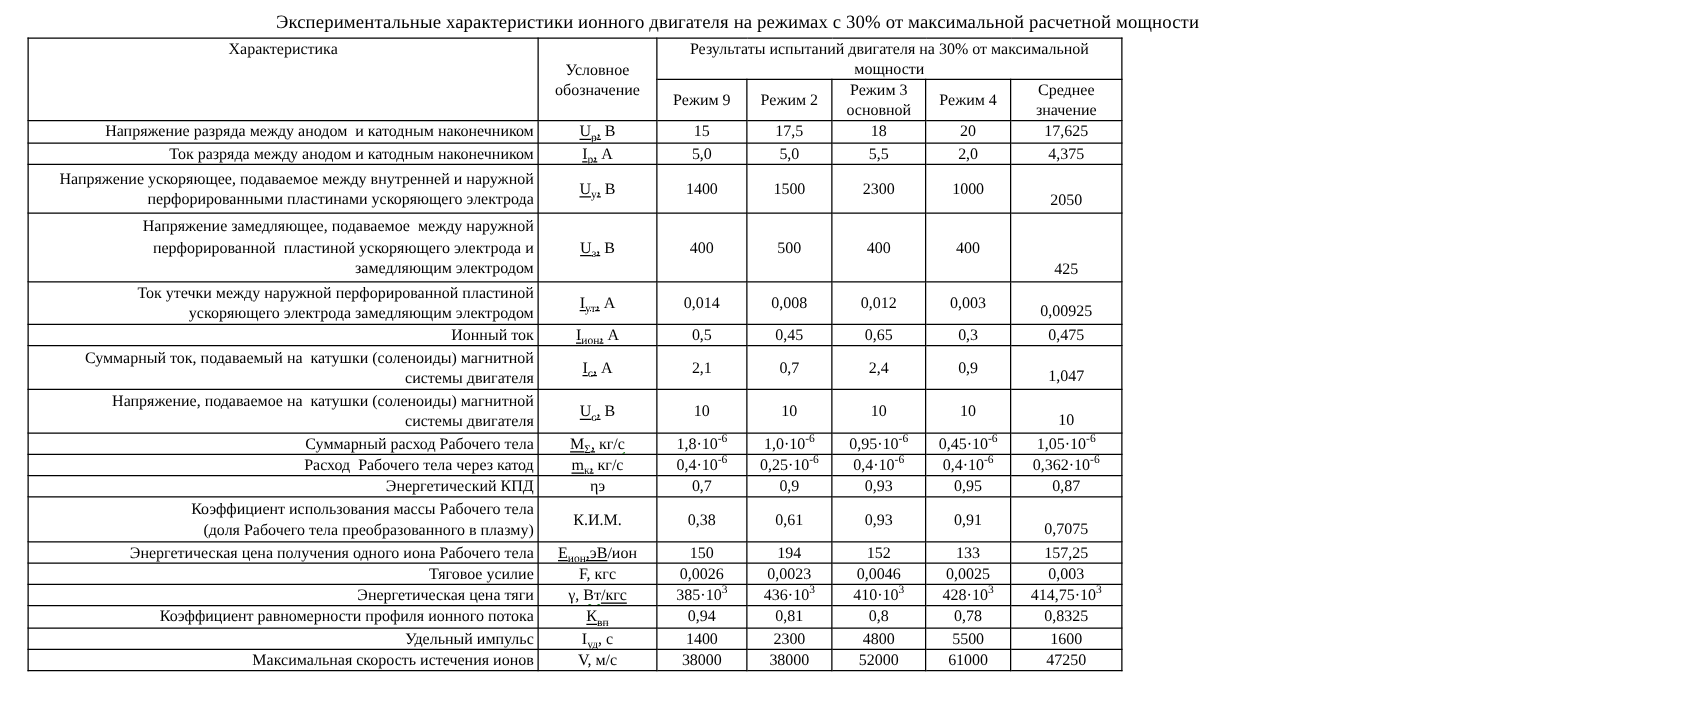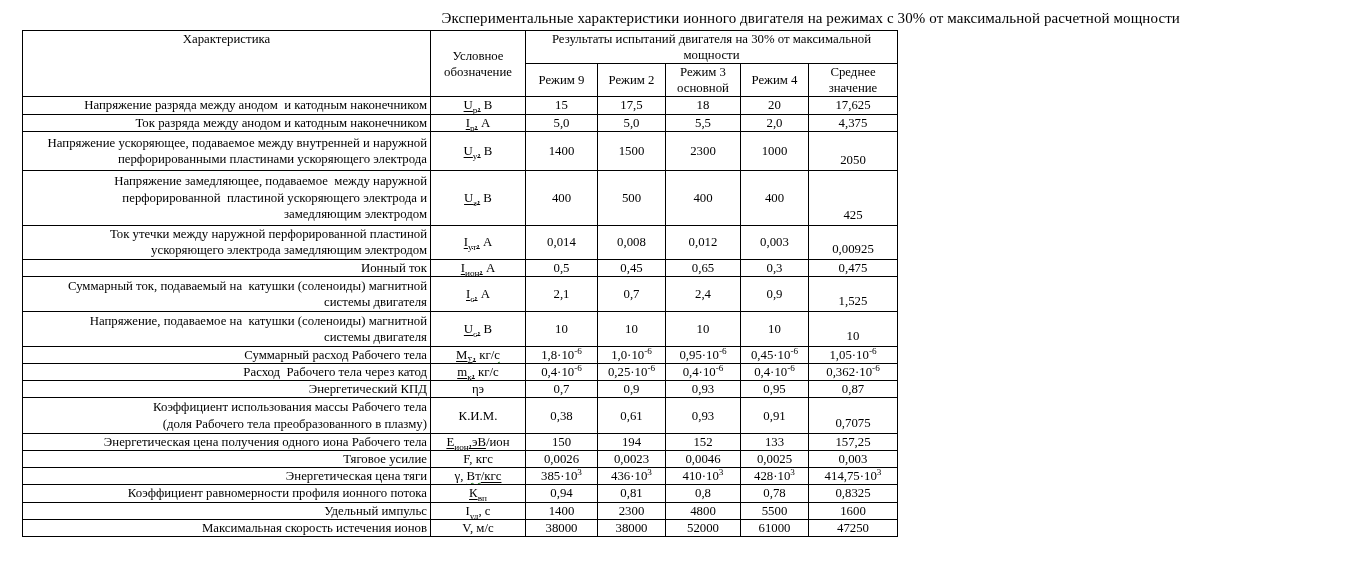--- a/index.html
+++ b/index.html
@@ -1,18 +1,18 @@
 <!DOCTYPE html>
 <html><head>
 <meta charset="utf-8">
 <style>
   html,body{margin:0;padding:0;background:#fff;color:#000;
     font-family:"Liberation Serif","DejaVu Serif",serif;}
   body{position:relative;width:1360px;height:562px;overflow:hidden;}
-  .title{position:absolute;top:10px;left:0;width:1180px;text-align:right;
+  .title{position:absolute;top:10px;left:0;width:1180px;text-align:center;
     font-size:15px;letter-spacing:.1px;}
   table{position:absolute;top:30px;left:22px;width:875px;border-collapse:collapse;
     table-layout:fixed;}
   th,td{border:1px solid #000;font-size:12.8px;line-height:1.26;padding:0 3px;
     vertical-align:middle;font-weight:normal;text-align:center;overflow:hidden;}
   th.char-h{vertical-align:top;}
   td.char-cell{text-align:right;white-space:pre-wrap;}
   .bold{font-weight:normal;}
   sub,sup{font-size:.72em;line-height:0;}
   .sq-red{text-decoration-line:underline;text-decoration-style:wavy;
@@ -110,21 +110,21 @@
         <td>0,475</td>
       </tr>
       <tr style="height: 35px;">
         <td class="char-cell">Суммарный ток, подаваемый на  катушки (соленоиды) магнитной
 системы двигателя</td>
         <td><span class="sq-red">I<sub>с</sub>,</span><span> А</span></td>
         <td>2,1</td>
         <td>0,7</td>
         <td class="bold">2,4</td>
         <td>0,9</td>
-        <td class="avg-bottom">1,525</td>
+        <td class="avg-bottom">1,047</td>
       </tr>
       <tr style="height: 35px;">
         <td class="char-cell">Напряжение, подаваемое на  катушки (соленоиды) магнитной
 системы двигателя</td>
         <td><span class="sq-red">U<sub>с</sub>,</span><span> В</span></td>
         <td>10</td>
         <td>10</td>
         <td class="bold">10</td>
         <td>10</td>
         <td class="avg-bottom">10</td>

